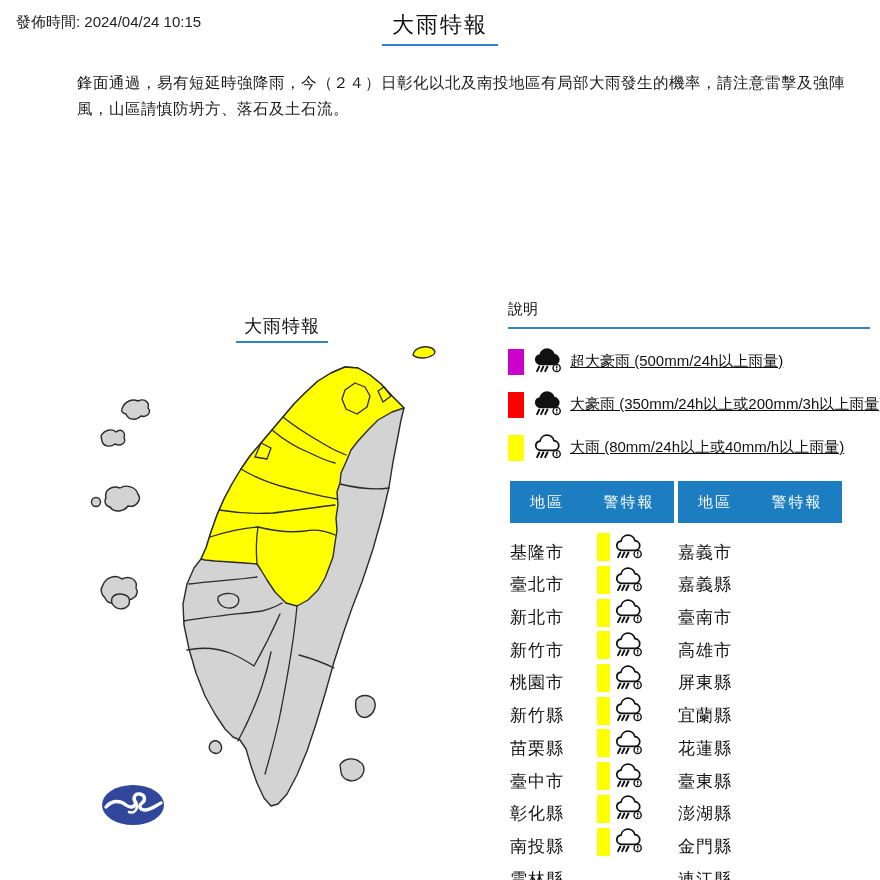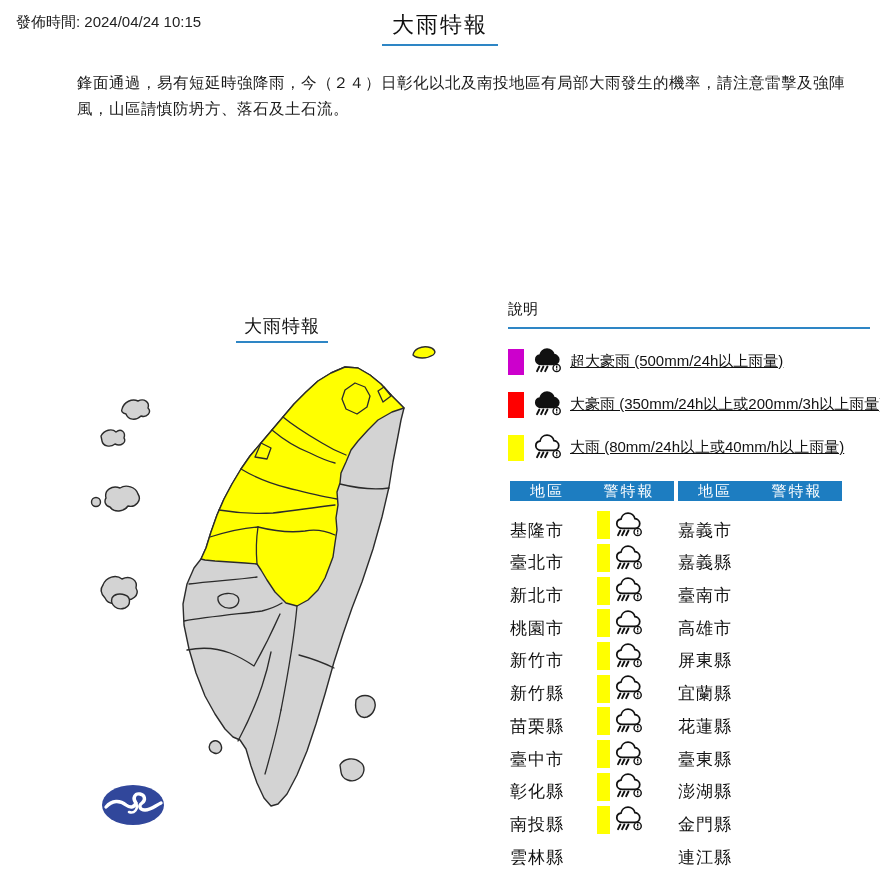--- a/index.html
+++ b/index.html
@@ -34,21 +34,21 @@
   .legend-title{font-size:15px;padding-bottom:8px;border-bottom:2px solid var(--underline);}
   .legend-list{margin-top:19px;text-decoration:underline;}
   .legend-item{display:flex;align-items:center;height:27px;margin-bottom:16px;}
   .legend-swatch{width:16px;height:26px;flex:0 0 16px;margin-right:9px;}
   .legend-item .rain-icon{margin-right:7px;}
   .legend-label{font-size:15px;white-space:nowrap;}
 
   .county-table{position:absolute;width:164px;}
   .tbl-left{left:510px;top:481px;}
   .tbl-right{left:678px;top:481px;}
-  .tbl-header{height:20px;background:var(--header-bg);color:#fff;display:flex;align-items:center;font-size:15px;}
+  .tbl-header{height:42px;background:var(--header-bg);color:#fff;display:flex;align-items:center;font-size:15px;}
   .col-region{flex:0 0 45%;text-align:center;letter-spacing:2px;}
   .col-warning{flex:1;text-align:center;letter-spacing:2px;}
   .tbl-rows{padding-top:8px;}
   .county-row{height:32.7px;display:flex;align-items:flex-end;}
   .county-name{width:87px;font-size:17px;letter-spacing:1px;}
   .county-warning{display:flex;align-items:center;height:100%;}
   .warn-swatch{width:13px;height:28px;background:var(--swatch);margin-right:4px;}
 
   .rain-icon .cloud{fill:#fff;stroke:#111;stroke-width:2px;}
   .rain-icon line{stroke:#111;stroke-width:2.2px;stroke-linecap:round;}
@@ -225,36 +225,36 @@
     <line x1="7.2" y1="23" x2="4.6" y2="28.2"></line>
     <line x1="11.8" y1="23" x2="9.2" y2="28.2"></line>
     <line x1="16.4" y1="23" x2="13.8" y2="28.2"></line>
     <circle class="badge" cx="26.8" cy="24.6" r="4.1"></circle>
     <rect class="mark" x="26.1" y="21.9" width="1.5" height="3.2"></rect>
     <rect class="mark" x="26.1" y="26" width="1.5" height="1.3"></rect>
   </svg></span>
     </div>
   </div>
         <div class="county-row">
+    <div class="county-name">新竹市</div>
+    <div class="county-warning">
+      <span class="warn-swatch" style="background: rgb(255, 255, 0);"></span>
+      <span class="row-icon-slot"><svg class="rain-icon" viewBox="0 0 34 30" width="30" height="27">
+    <path class="cloud" d="M9.5,20.5 C6,20.5 3.2,18.2 3.2,15.2 C3.2,12.6 5.2,10.5 7.9,10.1 C8.6,6.2 12,3.2 15.9,3.2 C19.7,3.2 22.9,5.9 23.7,9.5 C26.7,9.8 29.2,12.2 29.2,15.1 C29.2,18.1 26.7,20.5 23.5,20.5 Z"></path>
+    <line x1="7.2" y1="23" x2="4.6" y2="28.2"></line>
+    <line x1="11.8" y1="23" x2="9.2" y2="28.2"></line>
+    <line x1="16.4" y1="23" x2="13.8" y2="28.2"></line>
+    <circle class="badge" cx="26.8" cy="24.6" r="4.1"></circle>
+    <rect class="mark" x="26.1" y="21.9" width="1.5" height="3.2"></rect>
+    <rect class="mark" x="26.1" y="26" width="1.5" height="1.3"></rect>
+  </svg></span>
+    </div>
+  </div>
+        <div class="county-row">
     <div class="county-name">桃園市</div>
-    <div class="county-warning">
-      <span class="warn-swatch" style="background: rgb(255, 255, 0);"></span>
-      <span class="row-icon-slot"><svg class="rain-icon" viewBox="0 0 34 30" width="30" height="27">
-    <path class="cloud" d="M9.5,20.5 C6,20.5 3.2,18.2 3.2,15.2 C3.2,12.6 5.2,10.5 7.9,10.1 C8.6,6.2 12,3.2 15.9,3.2 C19.7,3.2 22.9,5.9 23.7,9.5 C26.7,9.8 29.2,12.2 29.2,15.1 C29.2,18.1 26.7,20.5 23.5,20.5 Z"></path>
-    <line x1="7.2" y1="23" x2="4.6" y2="28.2"></line>
-    <line x1="11.8" y1="23" x2="9.2" y2="28.2"></line>
-    <line x1="16.4" y1="23" x2="13.8" y2="28.2"></line>
-    <circle class="badge" cx="26.8" cy="24.6" r="4.1"></circle>
-    <rect class="mark" x="26.1" y="21.9" width="1.5" height="3.2"></rect>
-    <rect class="mark" x="26.1" y="26" width="1.5" height="1.3"></rect>
-  </svg></span>
-    </div>
-  </div>
-        <div class="county-row">
-    <div class="county-name">新竹市</div>
     <div class="county-warning">
       <span class="warn-swatch" style="background: rgb(255, 255, 0);"></span>
       <span class="row-icon-slot"><svg class="rain-icon" viewBox="0 0 34 30" width="30" height="27">
     <path class="cloud" d="M9.5,20.5 C6,20.5 3.2,18.2 3.2,15.2 C3.2,12.6 5.2,10.5 7.9,10.1 C8.6,6.2 12,3.2 15.9,3.2 C19.7,3.2 22.9,5.9 23.7,9.5 C26.7,9.8 29.2,12.2 29.2,15.1 C29.2,18.1 26.7,20.5 23.5,20.5 Z"></path>
     <line x1="7.2" y1="23" x2="4.6" y2="28.2"></line>
     <line x1="11.8" y1="23" x2="9.2" y2="28.2"></line>
     <line x1="16.4" y1="23" x2="13.8" y2="28.2"></line>
     <circle class="badge" cx="26.8" cy="24.6" r="4.1"></circle>
     <rect class="mark" x="26.1" y="21.9" width="1.5" height="3.2"></rect>
     <rect class="mark" x="26.1" y="26" width="1.5" height="1.3"></rect>

